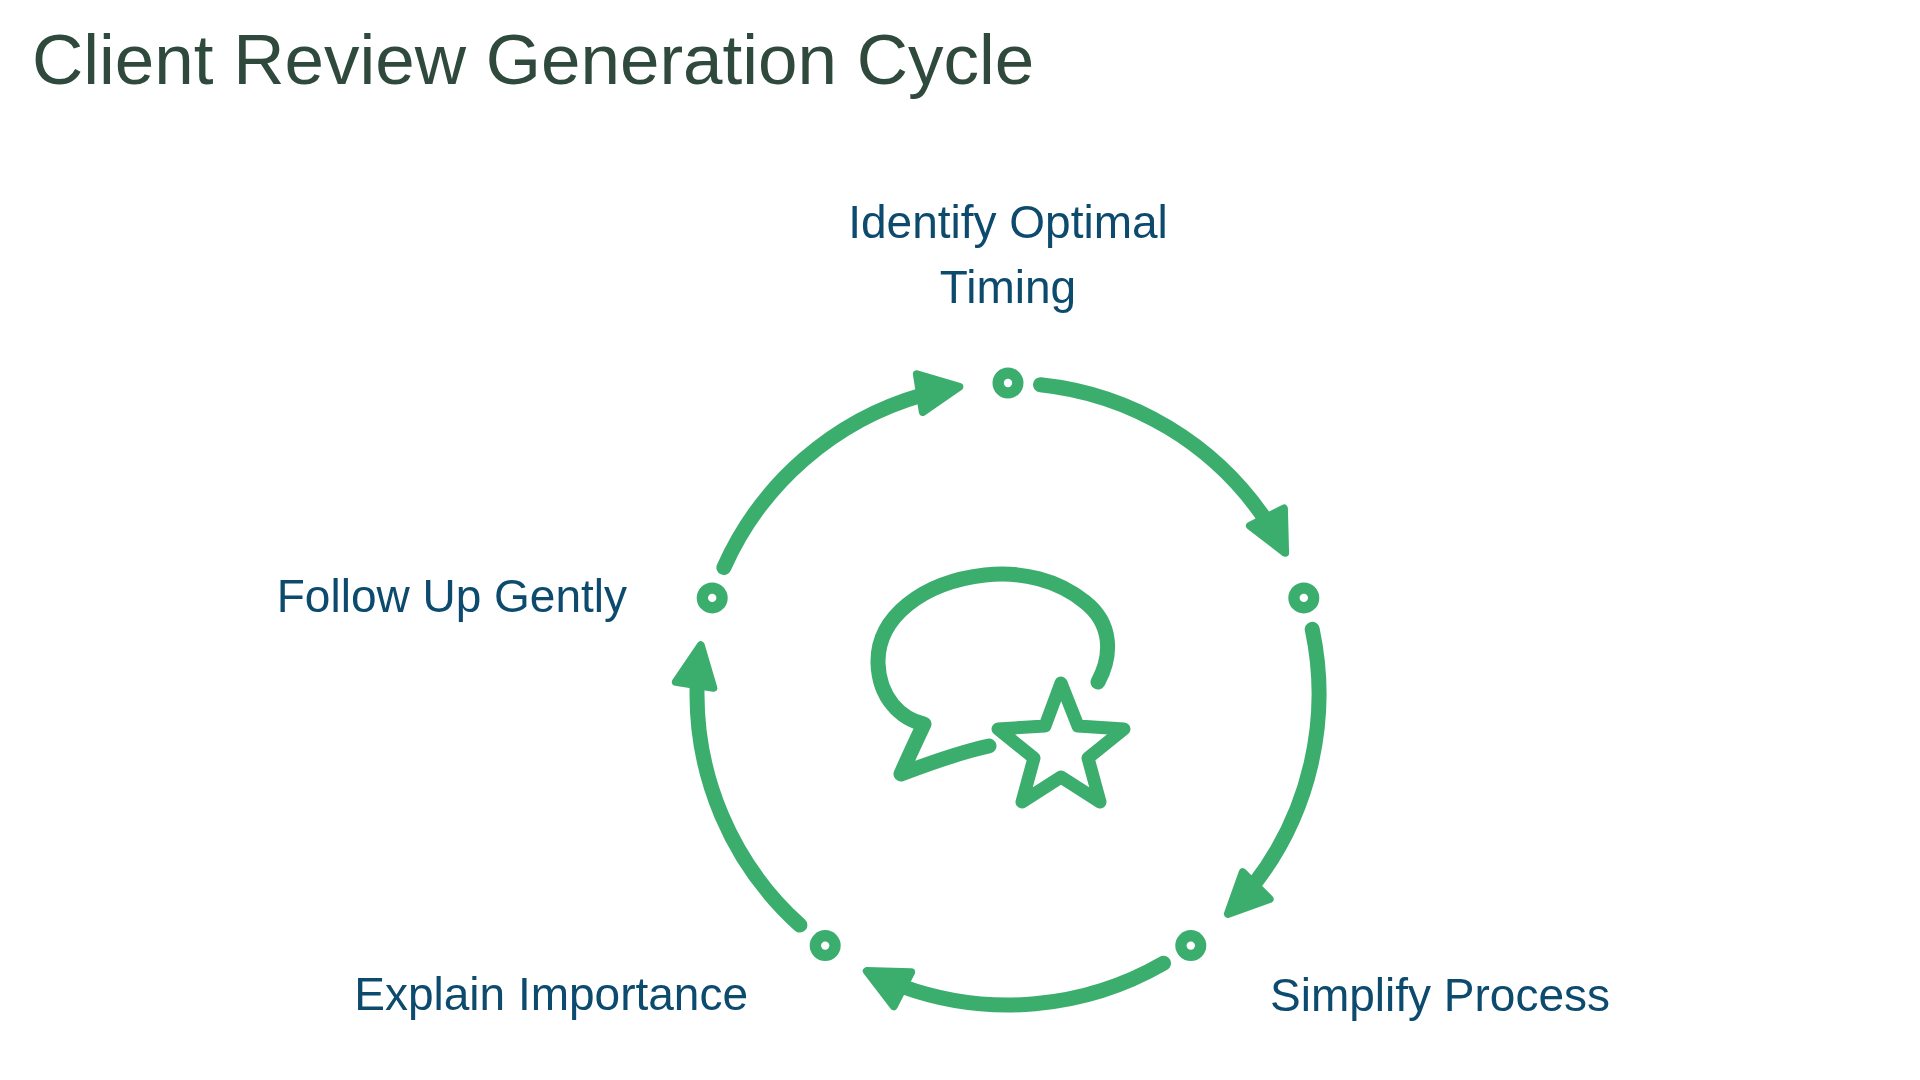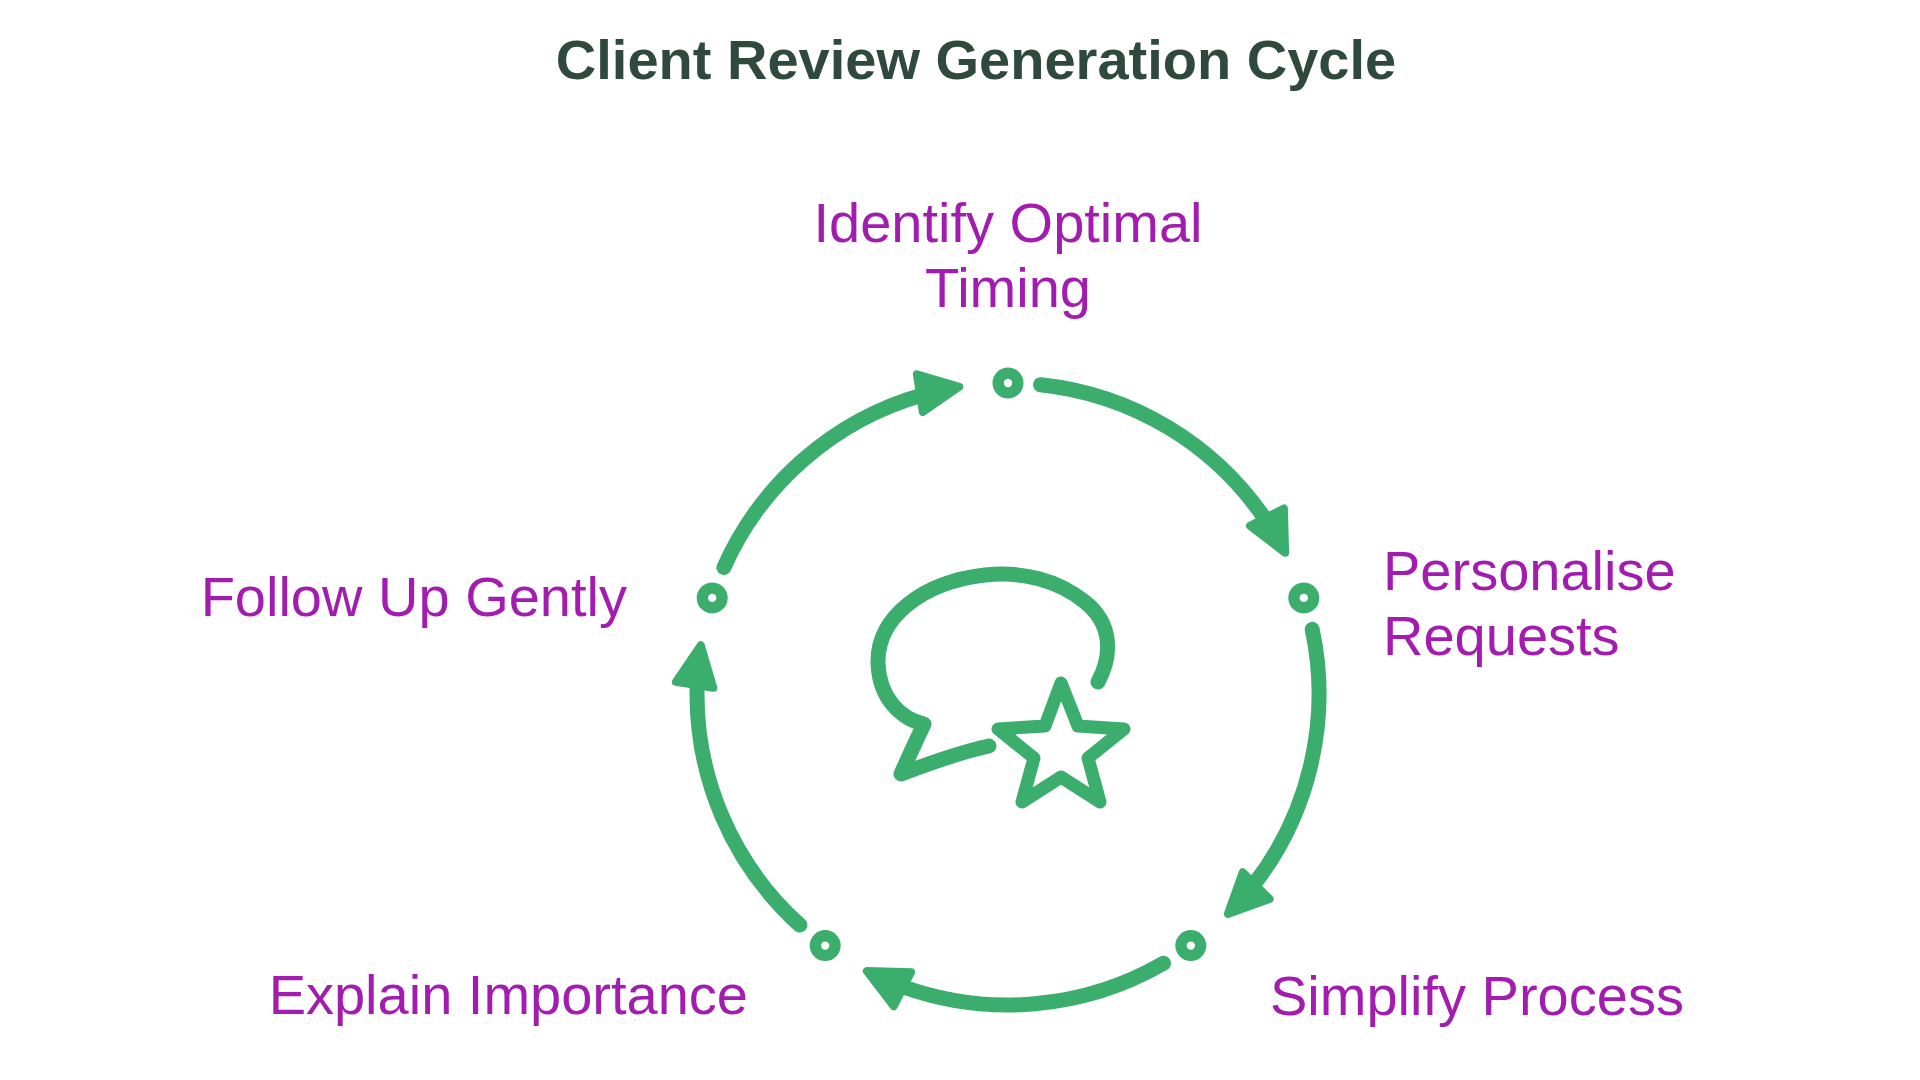--- a/index.html
+++ b/index.html
@@ -8,36 +8,36 @@
     position:relative;
     width:1920px; height:1080px;
     background:#ffffff;
     overflow:hidden;
     font-family:"Liberation Sans","DejaVu Sans",sans-serif;
   }
   #page-title {
     position:absolute;
     left:32px; right:0; top:4px;
     margin:0;
-    text-align:center;
-    font-size:56px;
-    font-weight:bold;
+    text-align:left;
+    font-size:71px;
+    font-weight:normal;
     line-height:112px;
     color:#2F4A3C;
   }
   #cycle-svg {
     position:absolute;
     left:0; top:0;
     width:1920px; height:1080px;
   }
   .step-label {
     position:absolute;
-    font-size:56px;
+    font-size:46px;
     line-height:65px;
-    color:#a21caf;
+    color:#0c4a6e;
     white-space:pre-line;
   }
   #lbl-top    { left:758px;  top:190px; width:500px; text-align:center; }
   #lbl-right  { left:1383px; top:538px; text-align:left; }
   #lbl-br     { left:1270px; top:963px; text-align:right; }
   #lbl-bl     { right:1172px; top:962px; text-align:left; }
   #lbl-left   { right:1293px; top:564px; text-align:left; }
 </style>
 </head>
 <body>
@@ -67,21 +67,19 @@
       <circle cx="825.2" cy="945.6" r="4.2" fill="#ffffff"></circle>
       <circle cx="712.2" cy="597.9" r="15.5" fill="#3BAE6E"></circle>
       <circle cx="712.2" cy="597.9" r="4.2" fill="#ffffff"></circle>
       <path d="M 1098 682 C 1112 656 1113 624 1085 602 C 1058 580 1022 571 985 575 C 923 582 877 617 878 663 C 879 698 901 719 924 724 C 916 741 908 758 901 774 C 930 763 961 752 989 746" fill="none" stroke="#3BAE6E" stroke-width="15" stroke-linecap="round" stroke-linejoin="round"></path>
       <polygon points="1061,683 1078,726 1124,729 1088,758 1100,802 1061,777 1022,802 1034,758 998,729 1045,726" fill="#ffffff" stroke="#3BAE6E" stroke-width="13" stroke-linejoin="round"></polygon>
     </svg>
 
   <div class="step-label" id="lbl-top">Identify Optimal
 Timing</div>
 
-  <div class="step-label" id="lbl-right">Personalise
-Requests</div>
 
   <div class="step-label" id="lbl-br">Simplify Process</div>
 
   <div class="step-label" id="lbl-bl">Explain Importance</div>
 
   <div class="step-label" id="lbl-left">Follow Up Gently</div>
 </div>
 
 </body></html>

